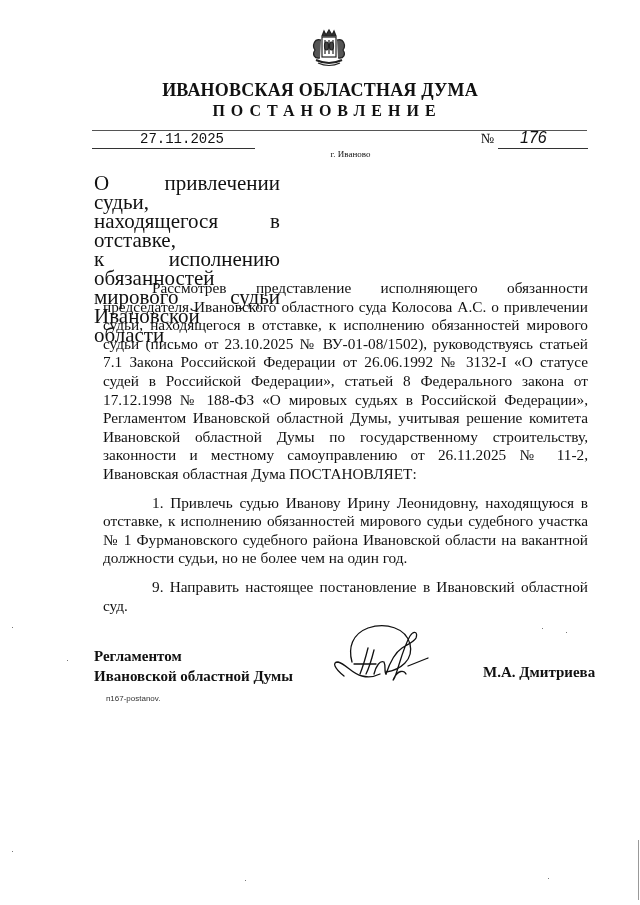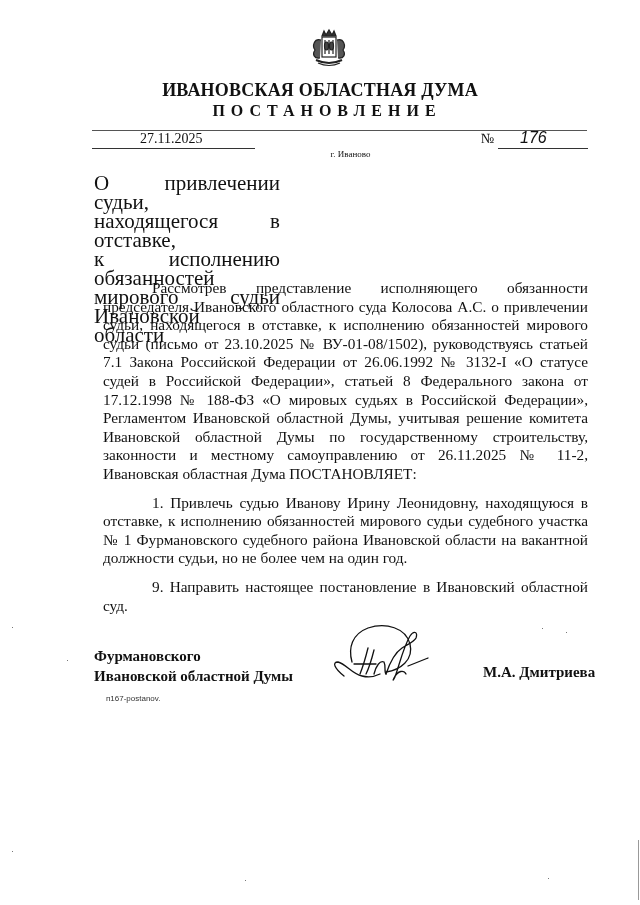--- a/index.html
+++ b/index.html
@@ -11,21 +11,21 @@
     .emblem { left: 308px; top: 28px; width: 42px; height: 40px; }
     .org-title {
       left: 0; width: 640px; top: 80px; text-align: center;
       font-weight: bold; font-size: 18px; letter-spacing: 0.2px;
     }
     .doc-type {
       left: 0; width: 640px; top: 102px; text-align: center;
       font-weight: bold; font-size: 16px; letter-spacing: 6px; padding-left: 7px;
     }
     .line { position: absolute; height: 1px; background: #333; }
-    .date-text { left: 140px; top: 131px; font-size: 14px; }
+    .date-text { left: 140px; top: 131px; font-size: 14px; font-family: Liberation Mono, monospace; }
     .num-sign { left: 481px; top: 131px; font-size: 14px; }
     .num-value {
       left: 520px; top: 129px; font-size: 16px;
       font-family: "Liberation Sans", "DejaVu Sans", sans-serif; font-style: italic;
     }
     .city { left: 0; width: 640px; top: 149px; text-align: center; font-size: 9px; padding-left: 61px; box-sizing: border-box; }
     .subject {
       left: 94px; top: 174px; width: 186px; font-size: 21px; line-height: 19px;
       text-align: justify;
     }
@@ -86,21 +86,21 @@
   <p>области</p>
 </div>
 
 <div class="abs body-text">
   <p class="indent">Рассмотрев представление исполняющего обязанности председателя Ивановского областного суда Колосова А.С. о привлечении судьи, находящегося в отставке, к исполнению обязанностей мирового судьи (письмо от 23.10.2025 № ВУ-01-08/1502), руководствуясь статьей 7.1 Закона Российской Федерации от 26.06.1992 № 3132-I «О статусе судей в Российской Федерации», статьей 8 Федерального закона от 17.12.1998 № 188-ФЗ «О мировых судьях в Российской Федерации», Регламентом Ивановской областной Думы, учитывая решение комитета Ивановской областной Думы по государственному строительству, законности и местному самоуправлению от 26.11.2025 № 11-2, Ивановская областная Дума ПОСТАНОВЛЯЕТ:</p>
   <p class="indent">1. Привлечь судью Иванову Ирину Леонидовну, находящуюся в отставке, к исполнению обязанностей мирового судьи судебного участка № 1 Фурмановского судебного района Ивановской области на вакантной должности судьи, но не более чем на один год.</p>
   <p class="indent">9. Направить настоящее постановление в Ивановский областной суд.</p>
 </div>
 
 <div class="abs sign-left">
-  <div>Фурмановского</div>
+  <div>Регламентом</div>
   <div>Ивановской областной Думы</div>
 </div>
 
 <svg class="abs signature" viewBox="0 0 110 72">
   <g fill="none" stroke="#111" stroke-width="1.3" stroke-linecap="round">
     <path d="M14 58 C4 50 2 44 8 44 C16 46 22 56 32 58 C40 60 46 58 50 56"></path>
     <path d="M22 44 C18 30 22 16 38 10 C56 4 76 10 80 26 C84 42 70 52 56 54"></path>
     <path d="M30 56 C34 46 36 38 38 30"></path>
     <path d="M36 56 C40 48 42 40 44 32"></path>
     <path d="M44 56 C46 48 50 42 54 44 C56 48 54 54 56 56"></path>

